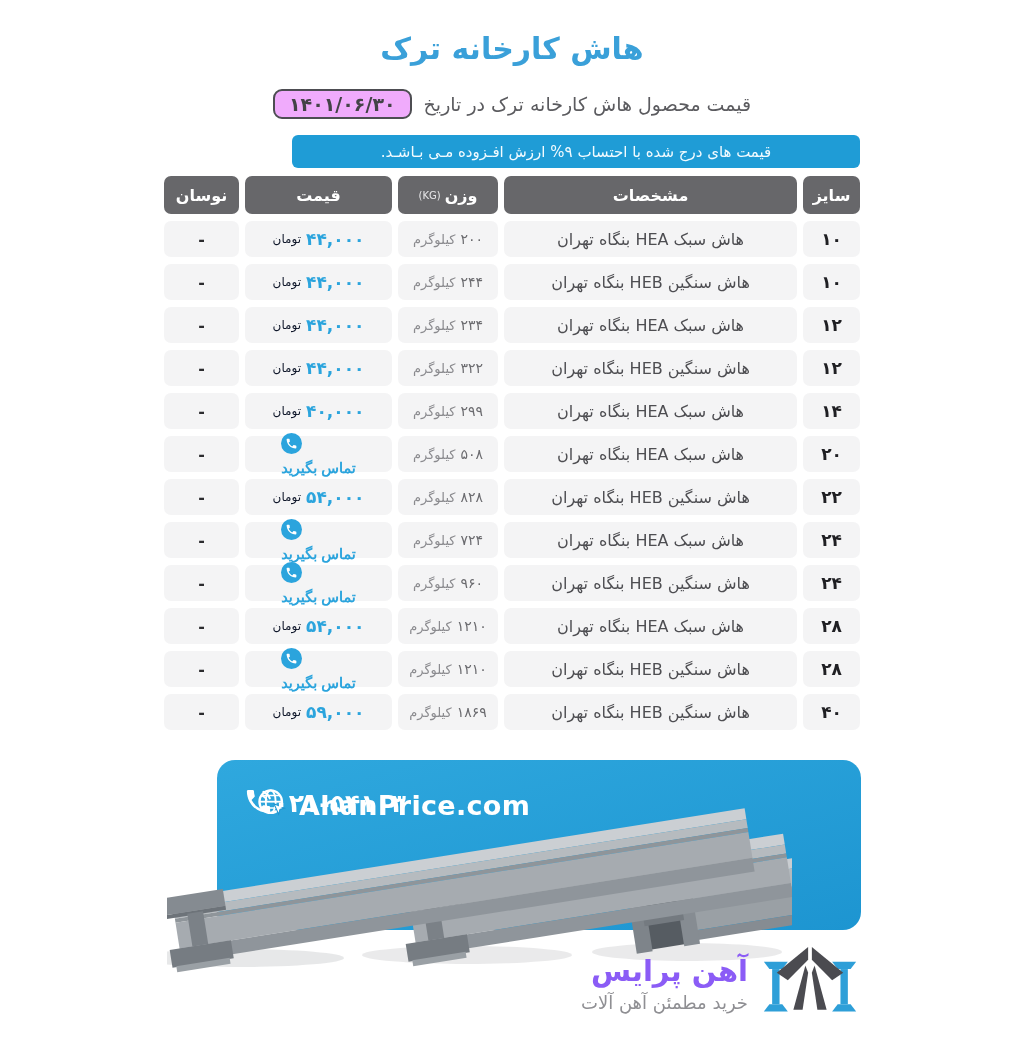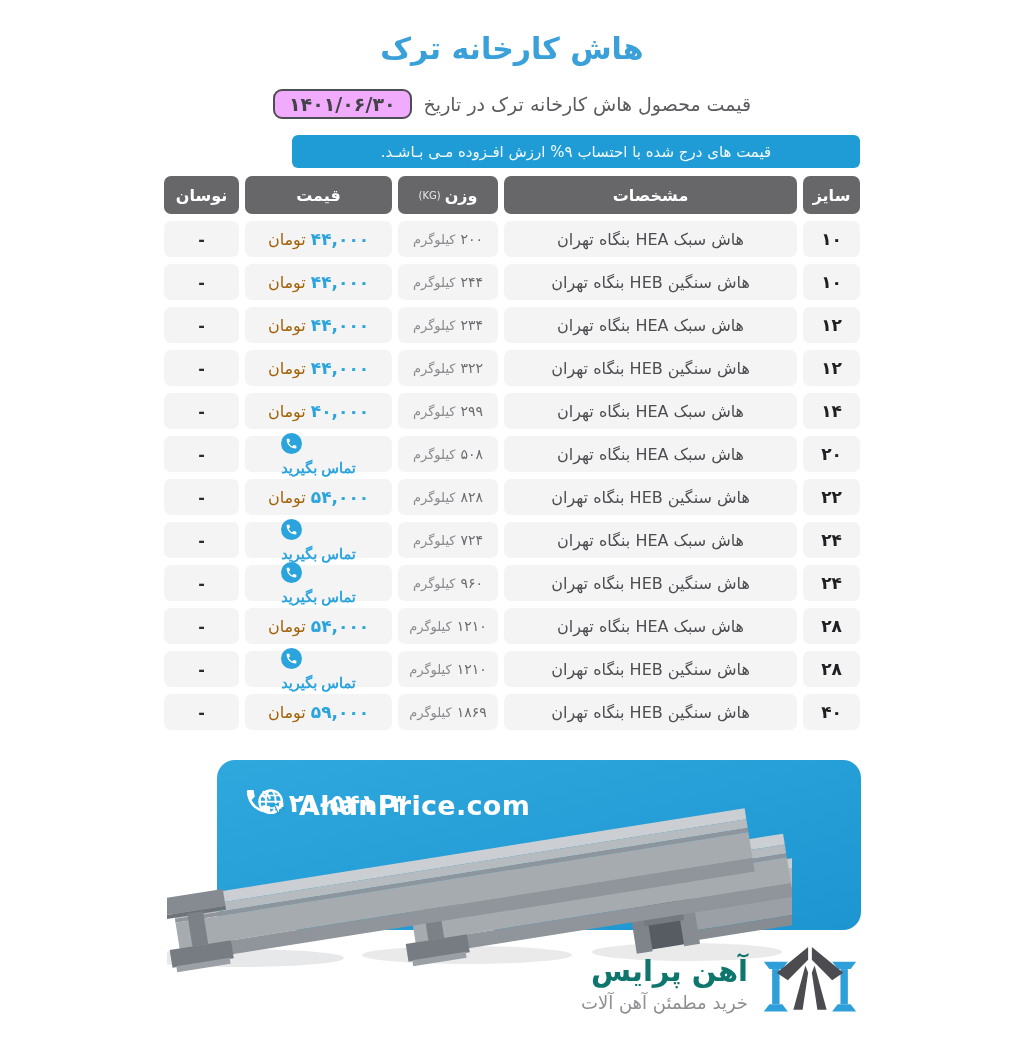--- a/index.html
+++ b/index.html
@@ -26,42 +26,42 @@
   .hcell { height:38px; background:#67676a; border-radius:7px; color:#fff;
            font-size:16px; font-weight:bold; display:flex; align-items:center; justify-content:center; gap:4px; }
   .hcell .unit-small { font-size:10px; font-weight:normal; color:#e8e8ea; }
   .cell { height:36px; background:#f4f4f5; border-radius:7px;
           display:flex; align-items:center; justify-content:center; gap:5px; }
   .c-size { font-size:17px; font-weight:bold; color:#1f1f23; }
   .c-spec { font-size:16px; color:#4e4e52; }
   .c-weight-val { font-size:14px; color:#6b6b6f; }
   .c-weight-unit { font-size:13px; color:#8a8a8e; }
   .c-price-val { font-size:17px; font-weight:bold; color:#2ba4dd; letter-spacing:0.5px; }
-  .c-price-unit { font-size:16px; color:#a16207; }
+  .c-price-unit { font-size:12px; color:#0f172a; }
   .c-dash { font-size:16px; font-weight:bold; color:#2b2b2e; }
   .call-btn { display:flex; align-items:flex-end; gap:6px; background:none; border:none; cursor:pointer;flex-direction:column; }
   .call-btn .call-ic { width:21px; height:21px; border-radius:50%; background:#2ba4dd;
                        display:flex; align-items:center; justify-content:center; }
   .call-btn .call-label { font-size:14.5px; font-weight:bold; color:#2ba4dd; }
 
   .footer-card { position:absolute; top:755px; right:163px; width:644px; height:170px;
                  border-radius:18px; background:linear-gradient(165deg,#2fa8de 0%,#1d95d1 100%); z-index:1; }
   .site-group { position:absolute; top:26px; left:38px; display:flex; align-items:center; gap:10px;
                 direction:ltr; z-index:2; cursor:pointer; }
   .site-label { color:#ffffff; font-size:27px; font-weight:bold; letter-spacing:0.3px; }
   .phone-group { position:absolute; top:26px; right:455px; display:flex; align-items:center; gap:0;
                  direction:ltr; z-index:2; cursor:pointer; }
   .phone-label { color:#ffffff; font-size:25px; font-weight:bold; letter-spacing:1px; }
   .footer-inner { position:absolute; inset:0; direction:ltr; }
 
   .beams { position:absolute; top:800px; right:232px; width:625px; height:168px; z-index:3; }
 
   .logo { position:absolute; top:940px; right:166px; display:flex; align-items:center; gap:14px; z-index:4; }
   .logo-text { text-align:right; }
-  .logo-name { font-size:29px; font-weight:bold; color:#0f766e; line-height:1.15; }
+  .logo-name { font-size:29px; font-weight:bold; color:#8b5cf6; line-height:1.15; }
   .logo-tagline { font-size:18px; color:#8f8f93; letter-spacing:1.5px; margin-top:4px; }
 </style>
 </head>
 <body>
 
 <div class="page">
 
   <div class="title">هاش کارخانه ترک</div>
 
   <div class="subtitle-row">

